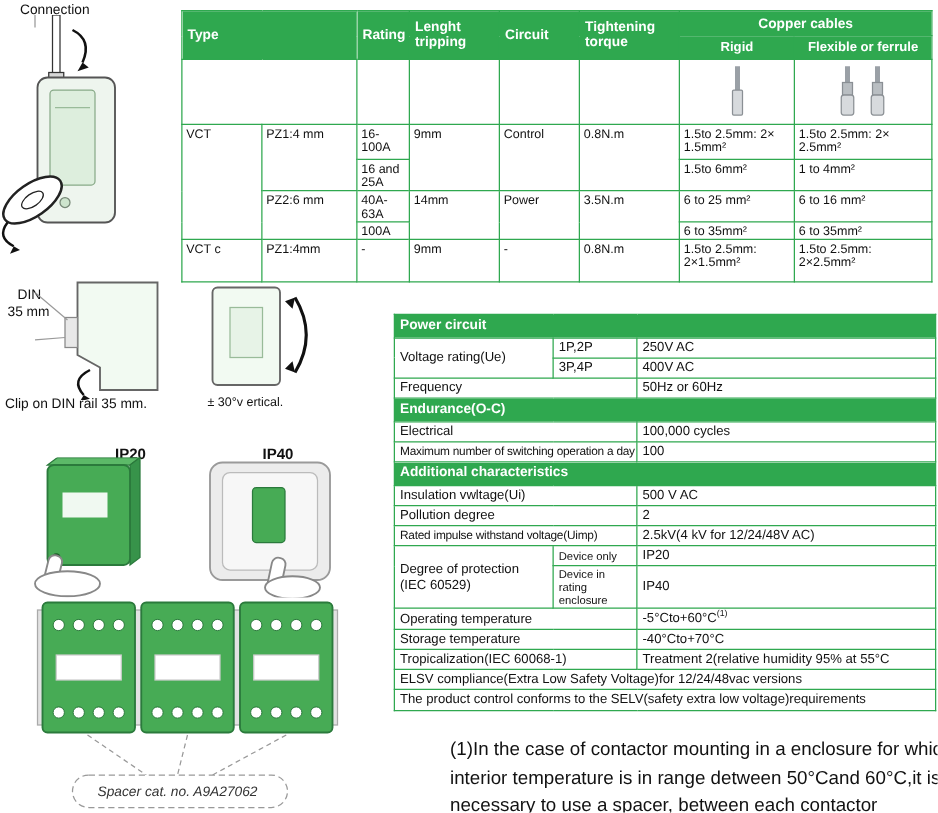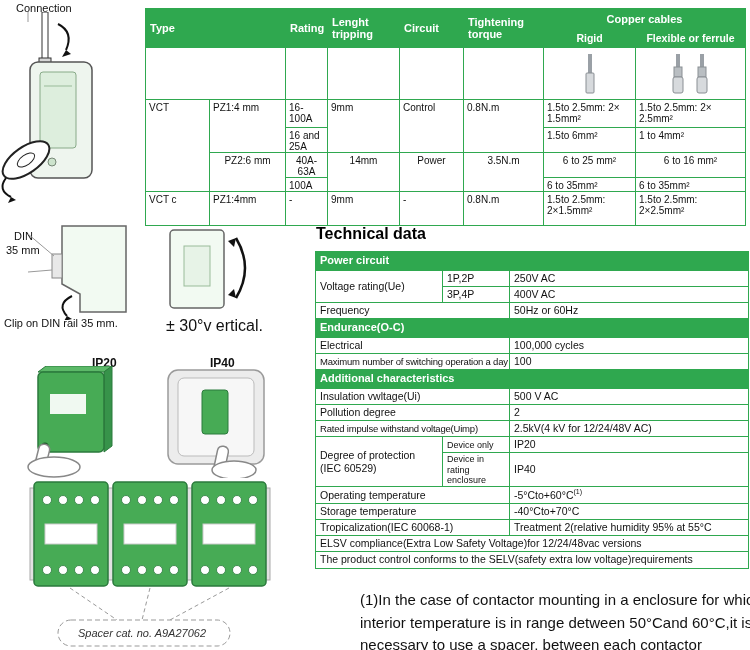--- a/index.html
+++ b/index.html
@@ -12,41 +12,41 @@
   table.spec { position:absolute; left:145px; top:8px; width:600px;
     border-collapse:collapse; table-layout:fixed; font-size:10px;border-radius:31px; }
   table.spec th, table.spec td { border:1px solid var(--green); padding:2px 3px 0; vertical-align:top; overflow:hidden; }
   table.spec thead th { background:var(--green); color:#fff; font-weight:bold; text-align:left; font-size:11px; vertical-align:middle; padding:1px 4px; }
   table.spec thead th.center { text-align:center; }
   table.spec tr.h1 { height:20px; } table.spec tr.h2 { height:19px; }
   table.spec tr.h2 th { font-size:10.5px;text-align:center; }
   table.spec tr.icon-row { height:52px; }
   table.spec tr.icon-row td { text-align:center; vertical-align:middle; }
   table.spec tr.rA { height:28px; } table.spec tr.rB { height:13px; }
-  table.spec tr.rC { height:15px;text-align:center; } table.spec tr.rD { height:14px; }
+  table.spec tr.rC { height:15px; } table.spec tr.rD { height:14px; }
   table.spec tr.rE { height:34px; }
 
   
   .tech-title { left:316px; top:225px; font-size:16px; font-weight:bold; color:#000; }
   table.tech { position:absolute; left:315px; top:251px; width:433px;
     border-collapse:collapse; table-layout:fixed; font-size:10.5px; }
   table.tech td { border:1px solid var(--green); padding:1px 4px; vertical-align:middle; line-height:1.25; overflow:hidden; }
   table.tech td.section { background:var(--green); color:#fff; font-weight:bold; font-size:11px; padding:2px 4px; }
   table.tech td.nw { white-space:nowrap; font-size:9.5px; letter-spacing:-0.2px; }
   table.tech td.sm { font-size:9px; line-height:1.15; }
   table.tech sup { font-size:7px; }
 
   .footnote { left:316px; top:589px; width:430px; font-size:15px; line-height:1.5; color:#111;margin-left:44px; }
 
   
   .connection-label { left:16px; top:2px; font-size:11px; }
   .din-label-1 { left:14px; top:230px; font-size:11px; }
   .din-label-2 { left:6px; top:244px; font-size:11px; }
   .clip-caption { left:4px; top:317px; font-size:11px; }
-  .tilt-caption { left:166px; top:317px; font-size:16px; }
+  .tilt-caption { left:166px; top:317px; font-size:10px; }
   .ip20-label { left:92px; top:356px; font-size:12px; font-weight:bold; }
   .ip40-label { left:210px; top:356px; font-size:12px; font-weight:bold; }
 
   .connection-art { left:0; top:12px; }
   .din-art { left:28px; top:220px; }
   .tilt-art { left:162px; top:224px; }
   .ip-art { left:18px; top:366px; }
   .modules-art { left:22px; top:478px; }
 </style>
 </head>
@@ -263,21 +263,20 @@
         <td>-</td>
         <td>9mm</td>
         <td>-</td>
         <td>0.8N.m</td>
         <td>1.5to 2.5mm: 2×1.5mm²</td>
         <td>1.5to 2.5mm: 2×2.5mm²</td>
       </tr>
     </tbody>
   </table>
 
-  <div class="abs tech-title">Technical data</div>
   <table class="tech">
     <colgroup>
         <col style="width:127px">
         <col style="width:67px">
         <col style="width:239px">
       </colgroup>
     <tbody>
       <tr>
           <td colspan="3" class="section">Power circuit</td>
         </tr>

